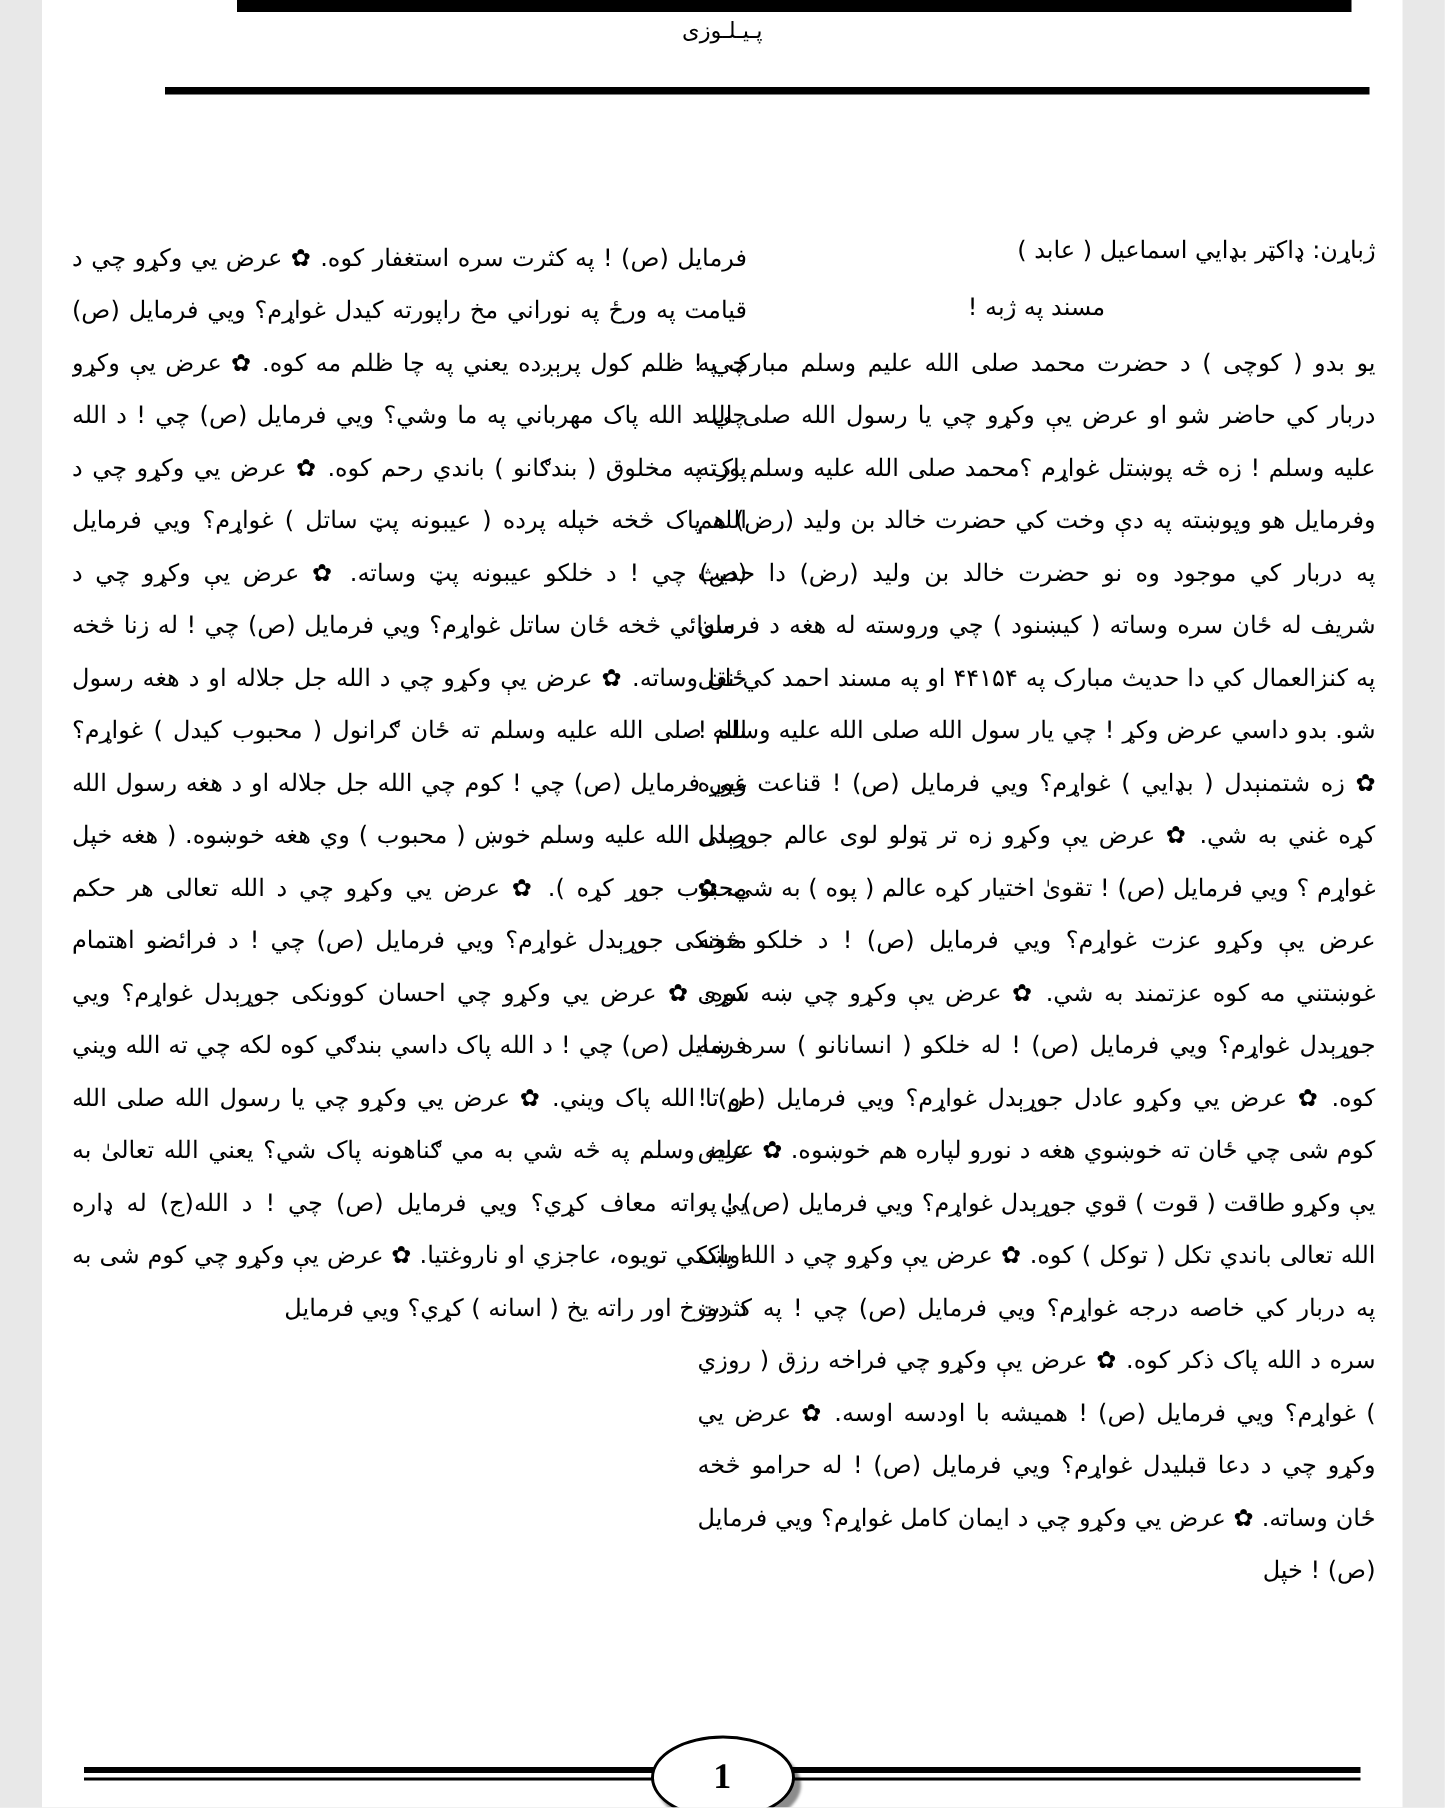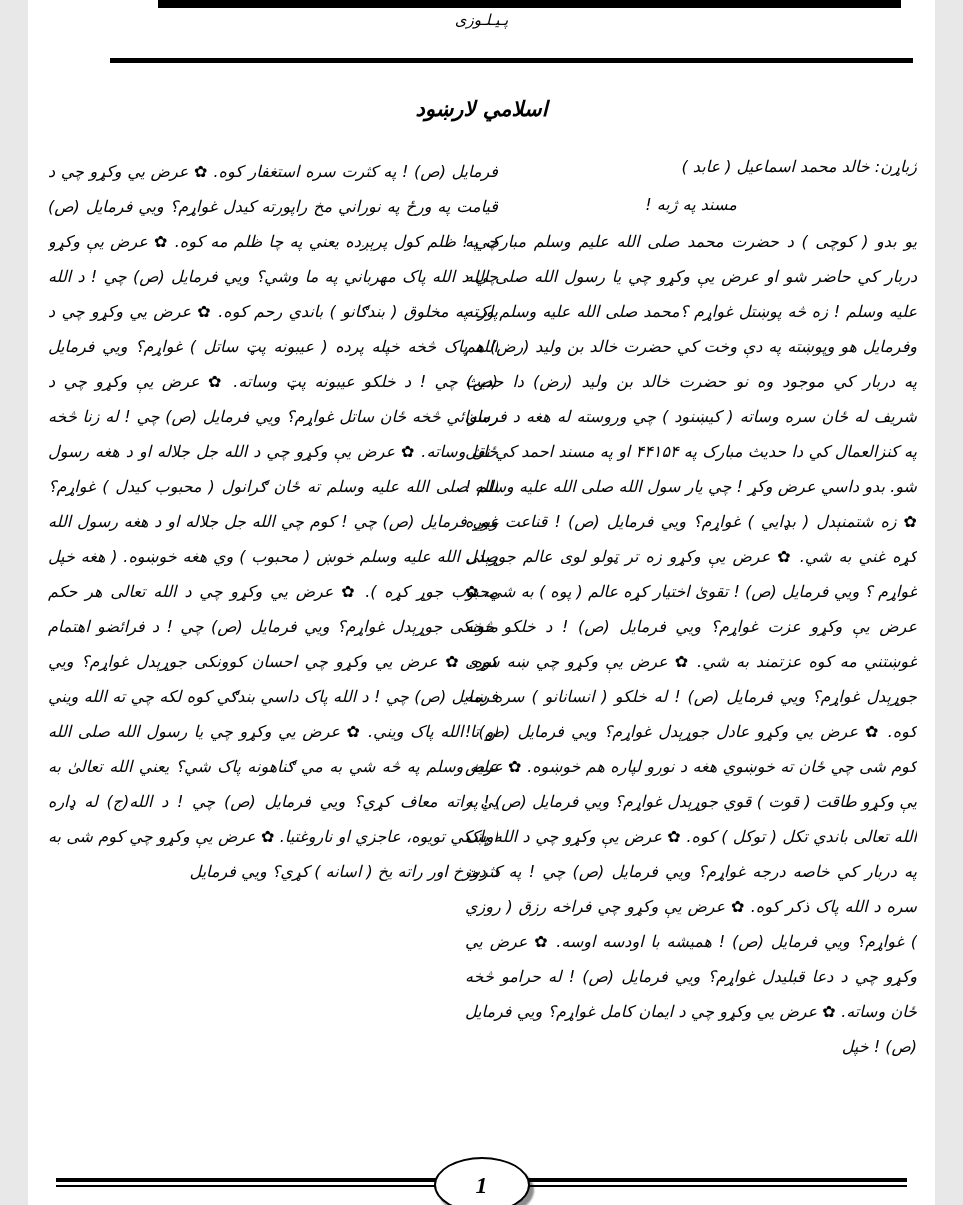--- a/index.html
+++ b/index.html
@@ -1,20 +1,19 @@
 <!DOCTYPE html>
 <html><head>
 <meta charset="utf-8">
 <style>
   html,body{margin:0;padding:0;background:#e8e8e8;}
   .page{
     position:relative;width:907px;height:1205px;margin:0 auto;
     background:#fff;color:#000;overflow:hidden;
     font-family:"DejaVu Sans",sans-serif;
-    font-style:italic;
   }
   .top-bar{position:absolute;top:0;left:130px;width:743px;height:8px;background:#000;}
   .masthead{position:absolute;top:9px;left:0;right:0;text-align:center;direction:rtl;}
   .mast-name{font-size:15px;line-height:23px;word-spacing:6px;}
   .mast-subtitle{font-size:15px;line-height:24px;word-spacing:9px;}
   .header-rule{position:absolute;top:58px;left:82px;width:803px;height:5px;background:#000;}
   .article-title{
     position:absolute;top:97px;left:0;right:0;margin:0;text-align:center;
     direction:rtl;font-size:21px;font-weight:bold;letter-spacing:0;
   }
@@ -50,24 +49,23 @@
 <div class="page" dir="rtl" lang="ps">
 
   <div class="top-bar"></div>
 
   <header class="masthead">
     <div class="mast-name">پـيـلـوزی</div>
   </header>
 
   <div class="header-rule"></div>
 
-  <h1 class="article-title">اسلامي لارښود</h1>
 
   <section class="col col-right">
-    <p class="byline byline-translator">ژباړن: خالد محمد اسماعيل ( عابد )</p>
+    <p class="byline byline-translator">ژباړن: ډاکټر بډايي اسماعيل ( عابد )</p>
     <p class="byline byline-language">مسند په ژبه !</p>
     <p class="body-text">يو بدو ( کوچی ) د حضرت محمد صلی الله عليم وسلم مبارک په دربار کي حاضر شو او عرض يې وکړو چي يا رسول الله صلی الله عليه وسلم ! زه څه پوښتل غواړم ؟محمد صلی الله عليه وسلم ورته وفرمايل هو وپوښته په دې وخت کي حضرت خالد بن وليد (رض) هم په دربار کي موجود وه نو حضرت خالد بن وليد (رض) دا حديث شريف له ځان سره وساته ( کيښنود ) چي وروسته له هغه د فرمان په کنزالعمال کي دا حديث مبارک په ۴۴۱۵۴ او په مسند احمد کي نقل شو. بدو داسي عرض وکړ ! چي يار سول الله صلی الله عليه وسلم ! ✿ زه شتمنېدل ( بډايي ) غواړم؟ ويي فرمايل (ص) ! قناعت غوره کړه غني به شي. ✿ عرض يې وکړو زه تر ټولو لوی عالم جوړېدل غواړم ؟ ويي فرمايل (ص) ! تقویٰ اختيار کړه عالم ( پوه ) به شي. ✿ عرض يې وکړو عزت غواړم؟ ويي فرمايل (ص) ! د خلکو څخه غوښتني مه کوه عزتمند به شي. ✿ عرض يې وکړو چي ښه سړی جوړېدل غواړم؟ ويي فرمايل (ص) ! له خلکو ( انسانانو ) سره ښه کوه. ✿ عرض يي وکړو عادل جوړېدل غواړم؟ ويي فرمايل (ص) ! کوم شی چي ځان ته خوښوي هغه د نورو لپاره هم خوښوه. ✿ عرض يې وکړو طاقت ( قوت ) قوي جوړېدل غواړم؟ ويي فرمايل (ص) ! په الله تعالی باندي تکل ( توکل ) کوه. ✿ عرض يې وکړو چي د الله پاک په دربار کي خاصه درجه غواړم؟ ويي فرمايل (ص) چي ! په کثرت سره د الله پاک ذکر کوه. ✿ عرض يې وکړو چي فراخه رزق ( روزي ) غواړم؟ ويي فرمايل (ص) ! هميشه با اودسه اوسه. ✿ عرض يي وکړو چي د دعا قبليدل غواړم؟ ويي فرمايل (ص) ! له حرامو څخه ځان وساته. ✿ عرض يي وکړو چي د ايمان کامل غواړم؟ ويي فرمايل (ص) ! خپل</p>
   </section>
 
   <section class="col col-left">
     <p class="body-text para-gap">فرمايل (ص) ! په کثرت سره استغفار کوه. ✿ عرض يي وکړو چي د قيامت په ورځ په نوراني مخ راپورته کيدل غواړم؟ ويي فرمايل (ص) چي ! ظلم کول پرېږده يعني په چا ظلم مه کوه. ✿ عرض يې وکړو چي د الله پاک مهرباني په ما وشي؟ ويي فرمايل (ص) چي ! د الله پاک په مخلوق ( بندګانو ) باندي رحم کوه. ✿ عرض يي وکړو چي د الله پاک څخه خپله پرده ( عيبونه پټ ساتل ) غواړم؟ ويي فرمايل (ص) چي ! د خلکو عيبونه پټ وساته. ✿ عرض يې وکړو چي د رسوائي څخه ځان ساتل غواړم؟ ويي فرمايل (ص) چي ! له زنا څخه ځان وساته. ✿ عرض يې وکړو چي د الله جل جلاله او د هغه رسول الله صلی الله عليه وسلم ته ځان ګرانول ( محبوب کيدل ) غواړم؟ ويي فرمايل (ص) چي ! کوم چي الله جل جلاله او د هغه رسول الله صلی الله عليه وسلم خوښ ( محبوب ) وي هغه خوښوه. ( هغه خپل محبوب جوړ کړه ). ✿ عرض يي وکړو چي د الله تعالی هر حکم منونکی جوړېدل غواړم؟ ويي فرمايل (ص) چي ! د فرائضو اهتمام کوه. ✿ عرض يي وکړو چي احسان کوونکی جوړېدل غواړم؟ ويي فرمايل (ص) چي ! د الله پاک داسي بندګي کوه لکه چي ته الله ويني او تا الله پاک ويني. ✿ عرض يي وکړو چي يا رسول الله صلی الله عليه وسلم په څه شي به مي ګناهونه پاک شي؟ يعني الله تعالیٰ به يي راته معاف کړي؟ ويي فرمايل (ص) چي ! د الله(ج) له ډاره اوښکي تويوه، عاجزي او ناروغتيا. ✿ عرض يې وکړو چي کوم شی به د دوزخ اور راته يخ ( اسانه ) کړي؟ ويي فرمايل</p>
   </section>
 
   <footer>
     <div class="footer-rule"></div>

